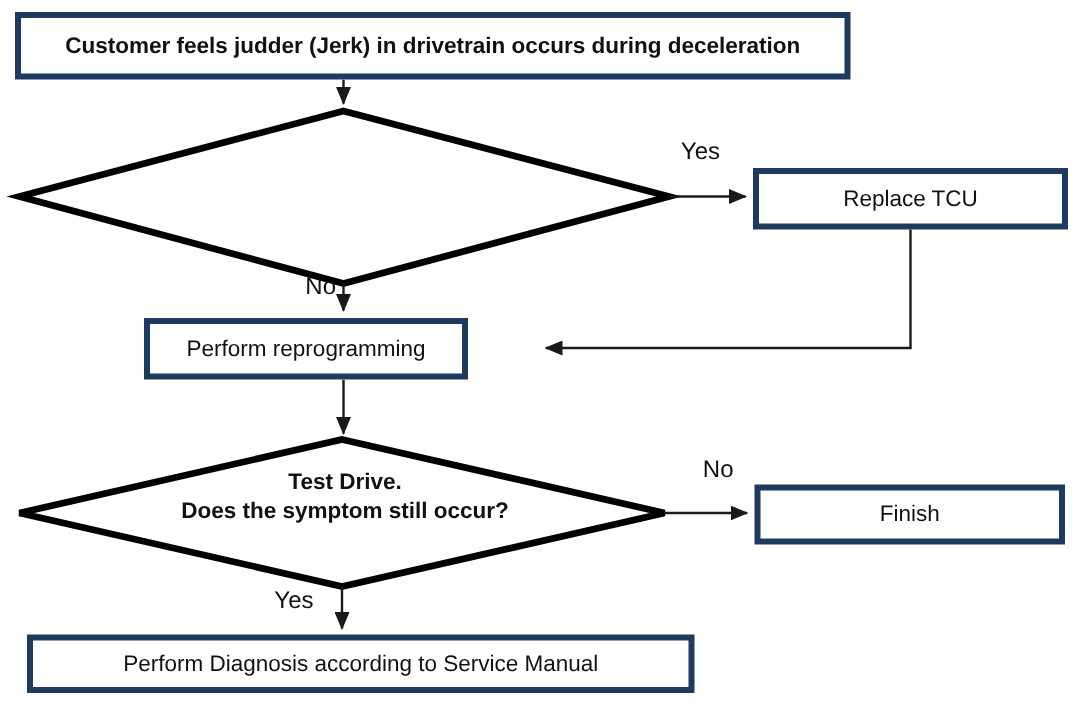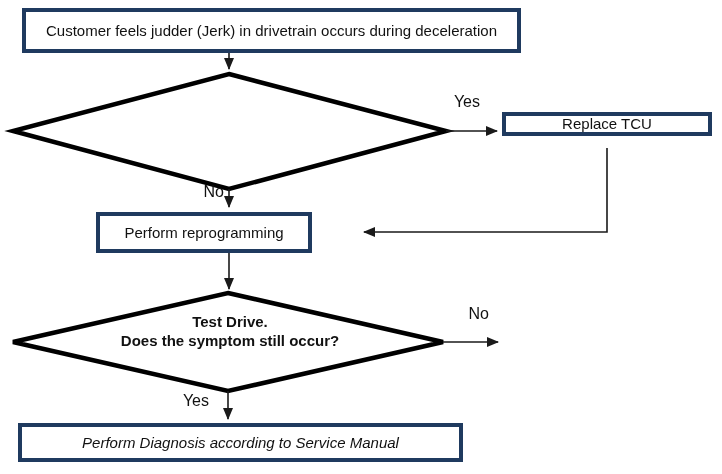--- a/index.html
+++ b/index.html
@@ -60,25 +60,25 @@
   .diamond-text span { display: block; }
   .edge-label {
     position: absolute;
     width: 44px;
     text-align: right;
     font-size: 16px;
     line-height: 18px;
     color: var(--text);
   }
   
-  .box-start      { left: 22px;  top: 8px;   width: 499px; height: 45px; }
-  .box-replace    { left: 502px; top: 112px; width: 210px; height: 24px; }
+  .box-start      { left: 10px;  top: 8px;   width: 557px; height: 45px; font-weight: bold; }
+  .box-replace    { left: 502px; top: 112px; width: 210px; height: 41px; }
   .box-reprogram  { left: 96px;  top: 212px; width: 216px; height: 41px; }
   .box-finish     { left: 503px; top: 323px; width: 207px; height: 40px; }
-  .box-diagnosis  { left: 18px;  top: 423px; width: 445px; height: 39px; font-style: italic; }
+  .box-diagnosis  { left: 18px;  top: 423px; width: 445px; height: 39px; }
   .text-decision1 { left: 69px;  top: 110px; width: 320px; }
   .text-decision2 { left: 70px;  top: 312px; width: 320px; font-weight: bold; }
   .label-yes1 { left: 436px; top: 93px; }
   .label-no1  { left: 180px; top: 183px; }
   .label-no2  { left: 445px; top: 305px; }
   .label-yes2 { left: 165px; top: 392px; }
 </style>
 </head>
 <body>
 
@@ -120,18 +120,21 @@
   </div>
 
   <div class="diamond-text text-decision2">
     <span>Test Drive.</span>
     <span>Does the symptom still occur?</span>
   </div>
 
   <div class="edge-label label-no2">No</div>
   <div class="edge-label label-yes2">Yes</div>
 
+  <div class="node-box box-finish">
+    <span>Finish</span>
+  </div>
 
   <div class="node-box box-diagnosis">
     <span>Perform Diagnosis according to Service Manual</span>
   </div>
 
 </div>
 
 </body></html>

